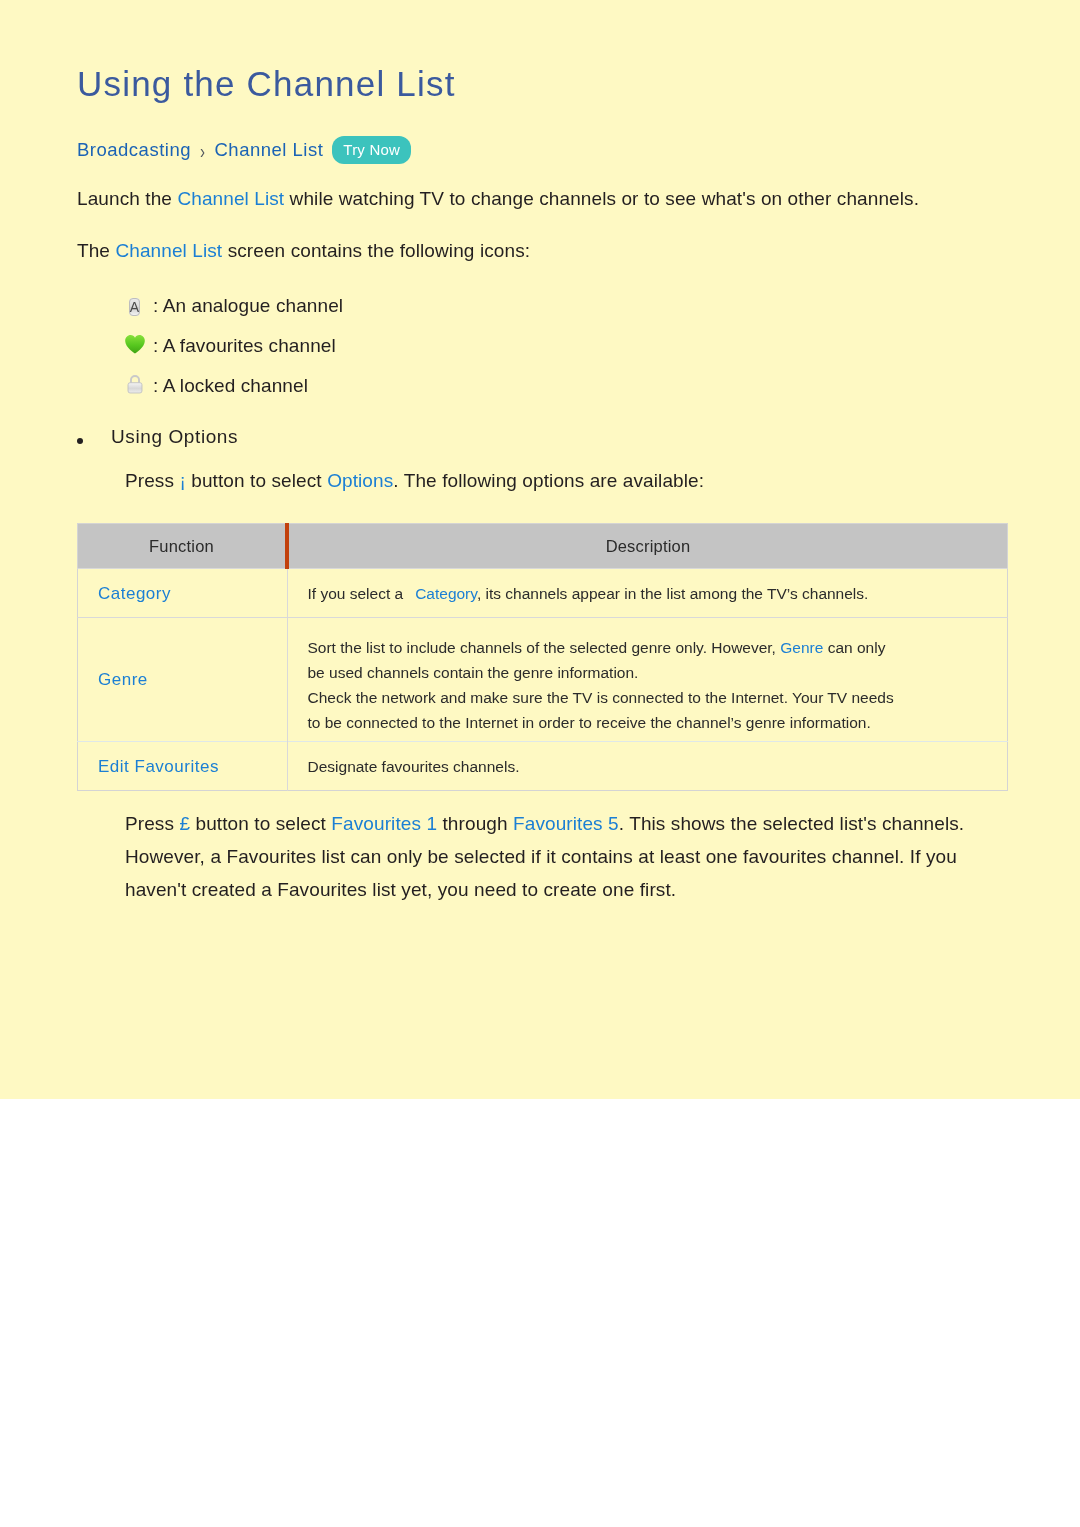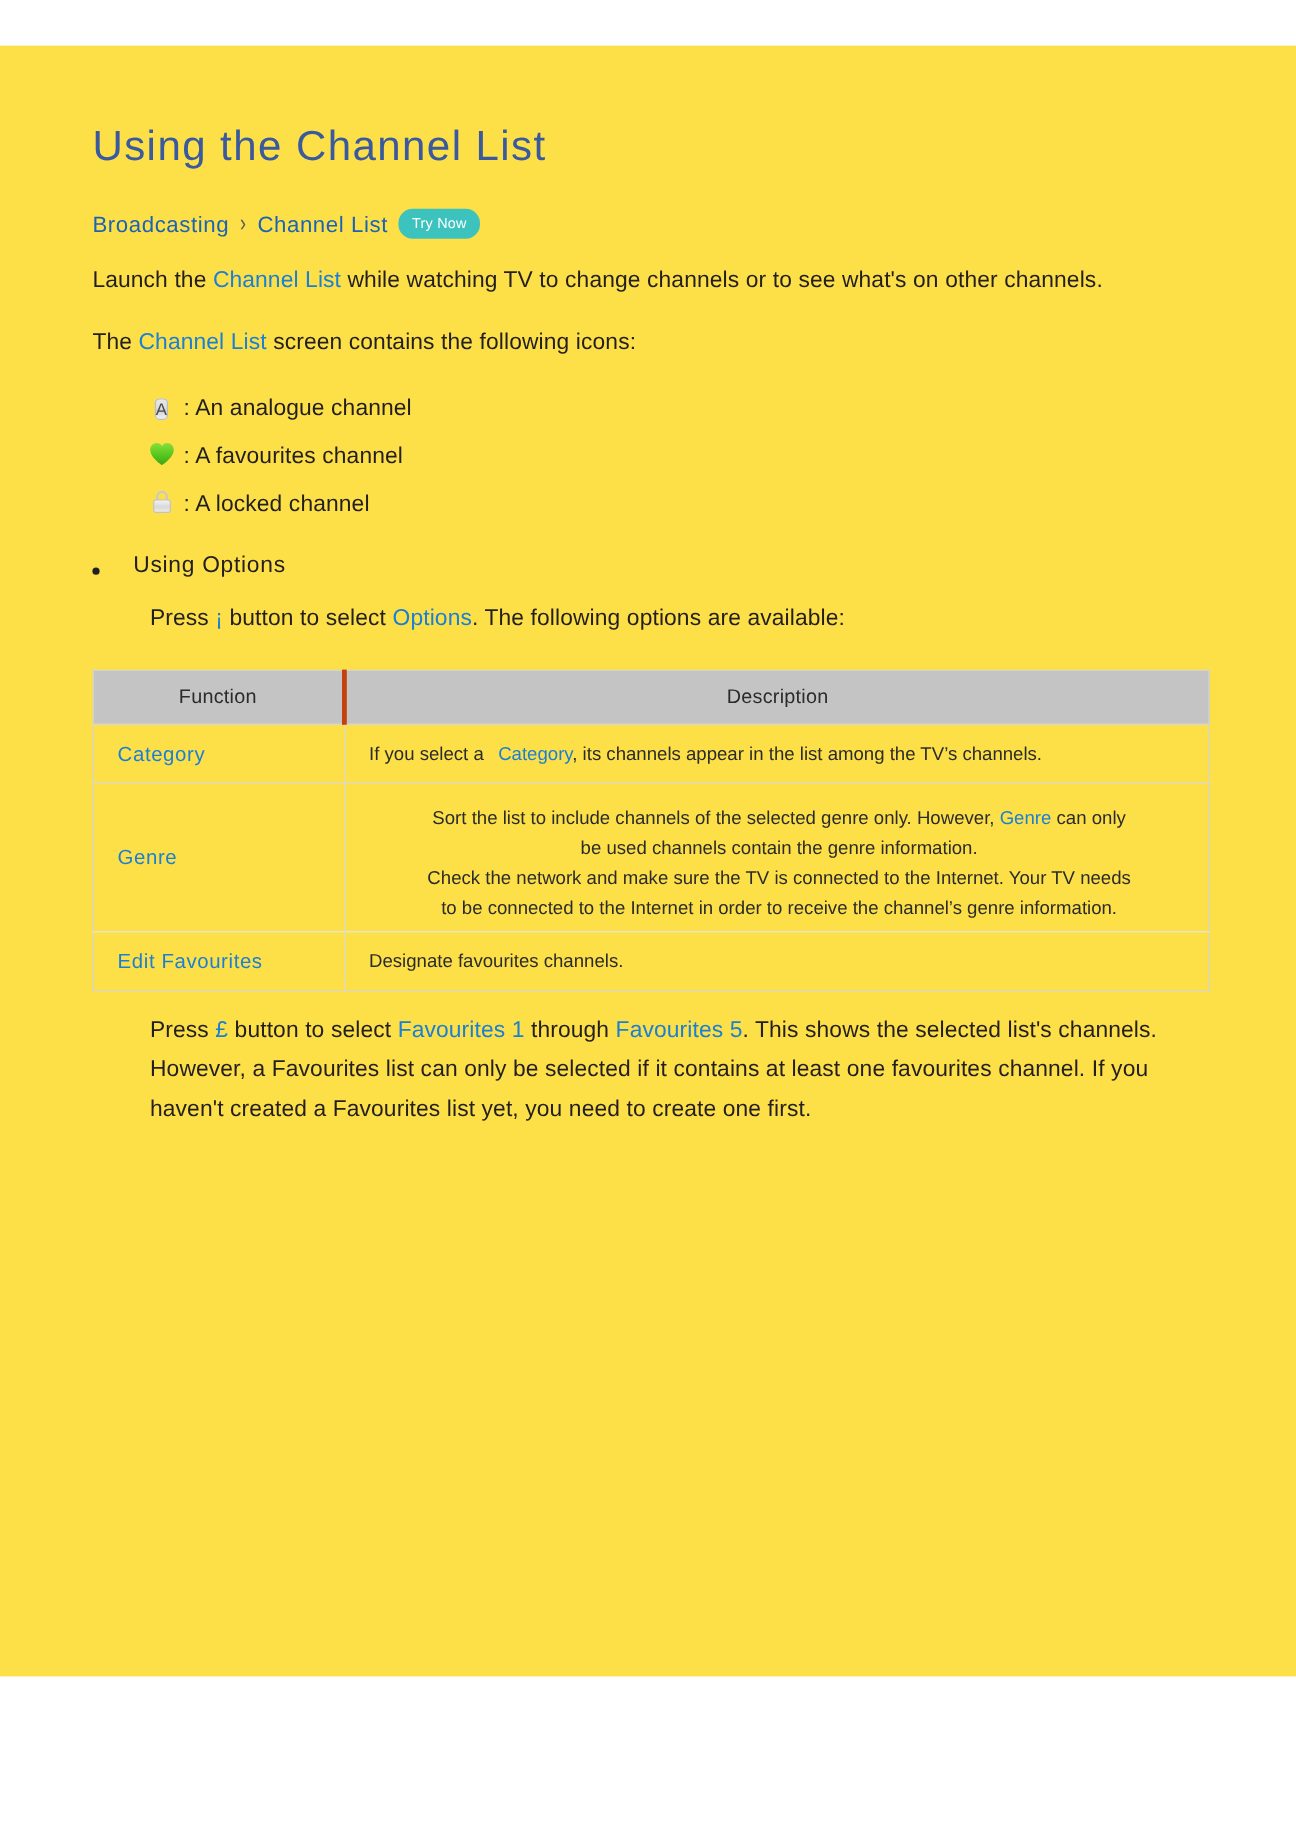--- a/index.html
+++ b/index.html
@@ -10,25 +10,24 @@
   body {
     width: 1080px;
     height: 1527px;
     font-family: "Liberation Sans", sans-serif;
     color: #231f20;
     -webkit-font-smoothing: antialiased;
   }
   .page {
     position: relative;
     width: 1080px;
-    height: 1359px;
-    background: #fde047;
+    height: 1099px;
+    background: #fef9c3;
     box-sizing: border-box;
     padding: 0 77px;
-    margin-top: 38px;
   }
 
   
   .page-title {
     margin: 0;
     padding-top: 64px;
     font-size: 35px;
     font-weight: normal;
     letter-spacing: 1.2px;
     color: #3b5a9e;
@@ -52,21 +51,21 @@
     font-size: 15px;
     margin: 0 9px;
     transform: scaleY(1.35);
     display: inline-block;
   }
   .try-now {
     display: inline-block;
     margin-left: 9px;
     background: #3cc3bd;
     color: #ffffff;
-    font-size: 12px;
+    font-size: 15px;
     line-height: 1;
     padding: 6px 11px 7px;
     border-radius: 12px;
     letter-spacing: .2px;
   }
 
   
   .para {
     font-size: 19px;
     line-height: 33px;
@@ -185,21 +184,21 @@
     font-size: 17px;
     letter-spacing: .5px;
   }
   .opt-table td.desc-cell {
     padding: 12px 16px 12px 20px;
     color: #2b2b2b;
   }
   .row-cat td, .row-sort td { height: 46px; }
   .row-cat td.desc-cell, .row-sort td.desc-cell { padding-top: 0; padding-bottom: 0; }
   .row-genre td { height: 112px; }
-  .row-genre td.desc-cell { padding-top: 11px; padding-bottom: 0; text-align: center; }
+  .row-genre td.desc-cell { padding-top: 11px; padding-bottom: 0; }
   .row-edit td { height: 46px; }
   .row-edit td.desc-cell { padding-top: 0; padding-bottom: 0; }
   .row-edit td { border-top: 1px solid #dfe8e8; }
   .desc-line { display: block; line-height: 25px; }
   .gap-sm { display: inline-block; width: 12px; }
   .gap-lg { display: inline-block; width: 42px; }
 
   
   .final-para {
     margin-top: 16px;

